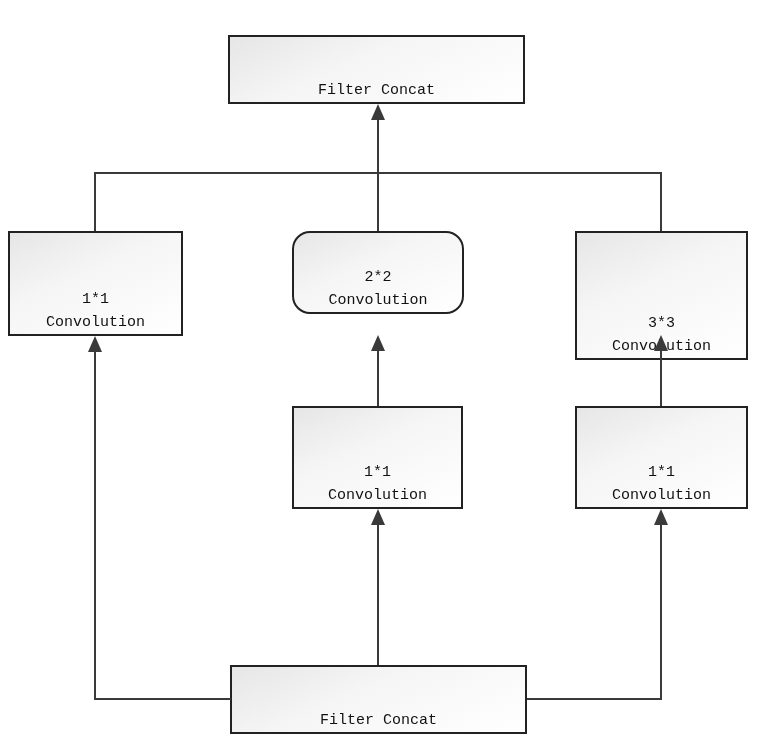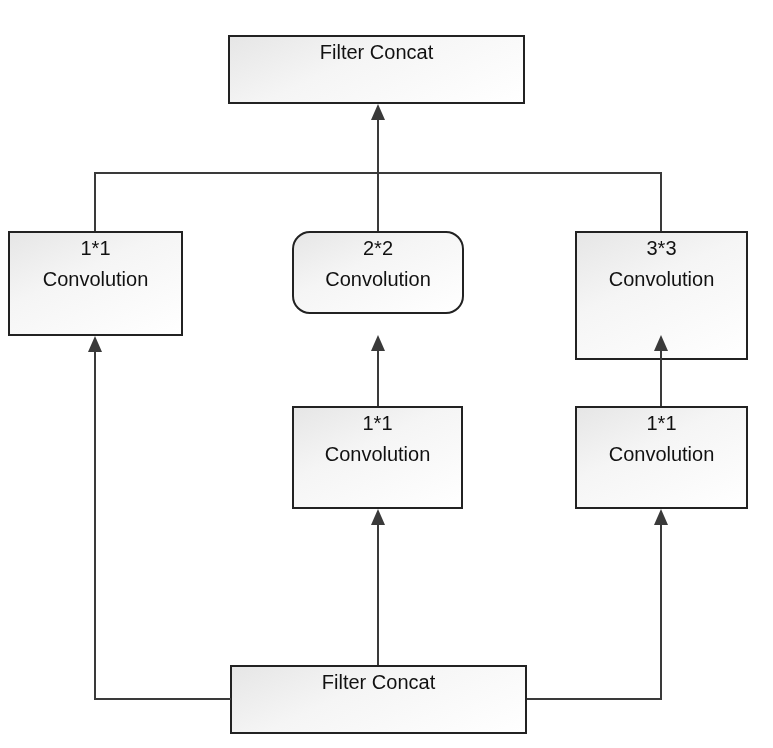--- a/index.html
+++ b/index.html
@@ -20,25 +20,26 @@
     background:var(--background);
     overflow:hidden;
   }
   .node{
     position:absolute;
     border:2px solid var(--box-border);
     background:linear-gradient(155deg,var(--box-fill-top) 0%,#f5f5f5 40%,var(--box-fill-bottom) 100%);
     display:flex;
     flex-direction:column;
     align-items:center;
-    justify-content:flex-start;
+    justify-content:flex-end;
     text-align:center;
     color:var(--text);
-    font-size:20px;
+    font-size:15px;
     line-height:1.55;
+    font-family:Liberation Mono, monospace;
   }
   .line{
     position:absolute;
     background:var(--line);
   }
   .arrow-up{
     position:absolute;
     width:0;
     height:0;
     border-left:7px solid transparent;

